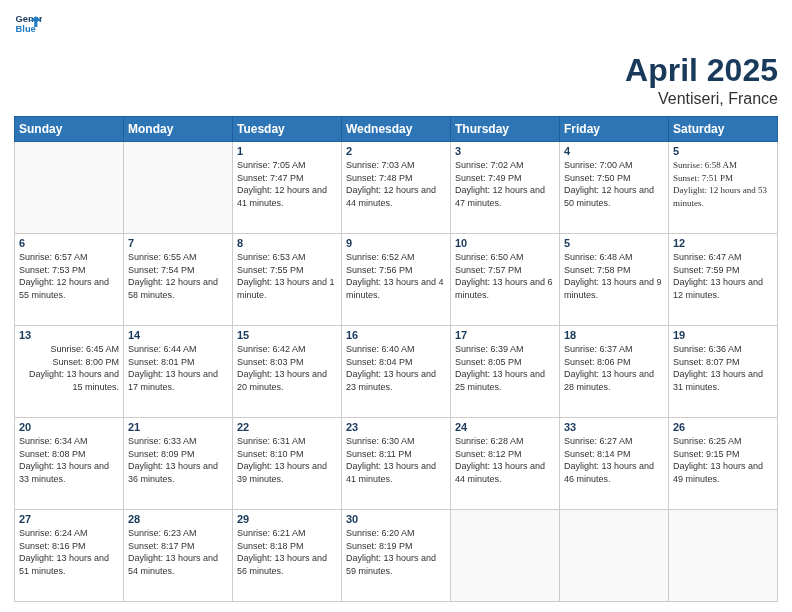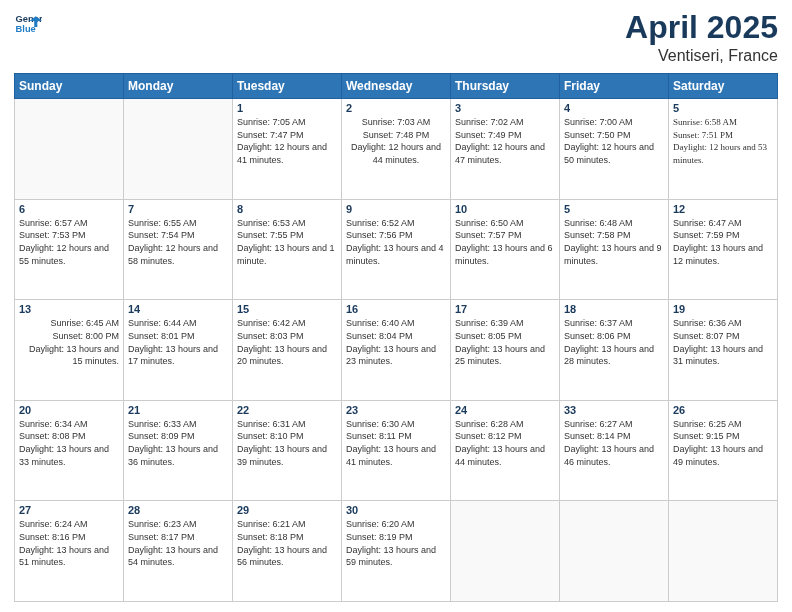--- a/index.html
+++ b/index.html
@@ -27,20 +27,21 @@
       display: flex;
       align-items: center;
       gap: 4px;
     }
     .logo-icon {
       width: 28px;
       height: 28px;
     }
     .title-block {
       text-align: right;
+      margin-top: 43px;
     }
     .month-title {
       font-size: 32px;
       font-weight: bold;
       color: #1a3a5c;
       line-height: 1.1;
     }
     .location {
       font-size: 16px;
       color: #333;
@@ -124,21 +125,21 @@
           <td class="empty"></td>
           <td class="empty"></td>
           <td>
             <span class="day-num">1</span>
             <div class="day-info" style="white-space: pre-line;">Sunrise: 7:05 AM
 Sunset: 7:47 PM
 Daylight: 12 hours and 41 minutes.</div>
           </td>
           <td>
             <span class="day-num">2</span>
-            <div class="day-info" style="white-space: pre-line; text-align: center;">Sunrise: 7:03 AM
+            <div class="day-info" style="white-space: pre-line;">Sunrise: 7:03 AM
 Sunset: 7:48 PM
 Daylight: 12 hours and 44 minutes.</div>
           </td>
           <td>
             <span class="day-num">3</span>
             <div class="day-info" style="white-space: pre-line;">Sunrise: 7:02 AM
 Sunset: 7:49 PM
 Daylight: 12 hours and 47 minutes.</div>
           </td>
           <td>

